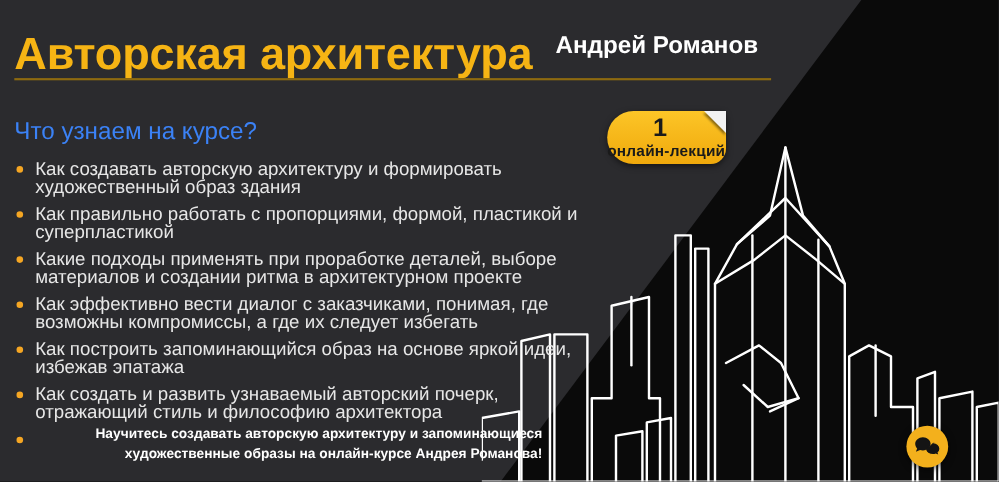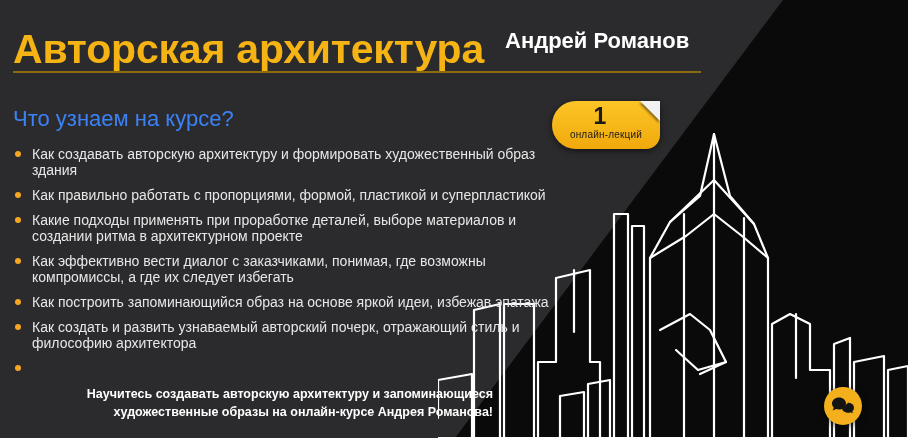--- a/index.html
+++ b/index.html
@@ -59,21 +59,21 @@
   }
 
   #bullet-list {
     position:absolute; left:13px; top:146px;
     width:540px; z-index:5; list-style:none;
   }
   .bullet-item {
     position:relative;
     padding-left:19px;
     margin-bottom:9px;
-    font-size:14px;
+    font-size:17px;
     line-height:16px;
     color:#e7e7e7;
   }
   .bullet-item .dot {
     position:absolute; left:2px; top:5px;
     width:6px; height:6px; border-radius:50%;
     background:#f5a623;
   }
 
   #footer-cta {
@@ -104,22 +104,21 @@
     filter:drop-shadow(-1px 2px 1px rgba(0,0,0,.45));
   }
   #badge-count {
     position:absolute; left:0; right:12px; top:3px;
     text-align:center;
     font-size:23px; font-weight:bold; color:#1a1a1a;
     line-height:25px;
   }
   #badge-caption {
     position:absolute; left:0; right:0; top:28px;
-    text-align:center;
-    font-size:10px; font-weight:normal; color:#1a1a1a;
+    font-size:14px; font-weight:bold; color:#1a1a1a;
     letter-spacing:0.2px;
   }
 
   
   #chat-widget {
     position:absolute; left:824px; top:387px;
     width:38px; height:38px; border-radius:50%;
     background:#f3b01c;
     z-index:8;
     box-shadow:0 2px 7px rgba(0,0,0,.6);

